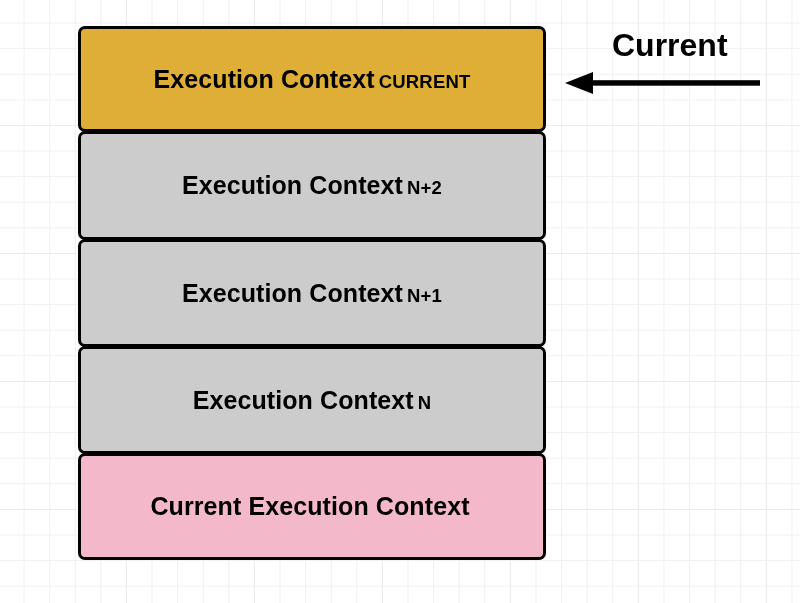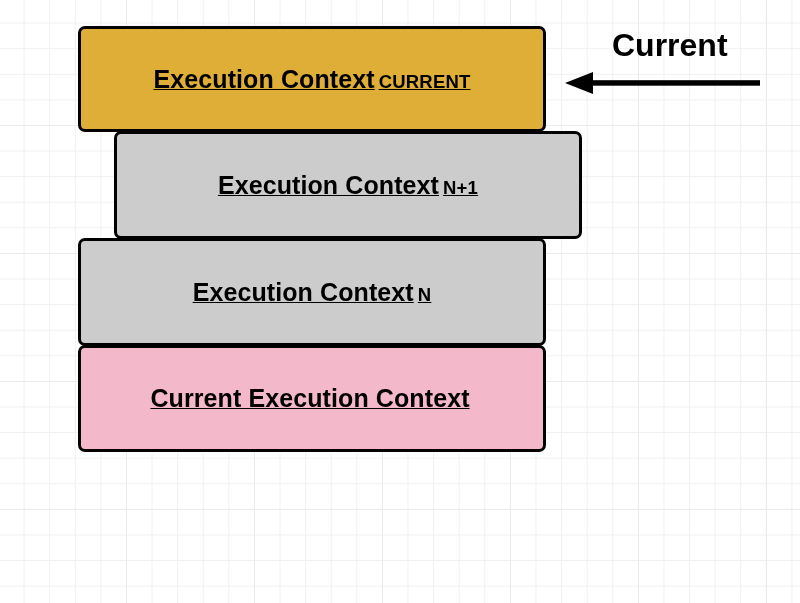--- a/index.html
+++ b/index.html
@@ -41,25 +41,24 @@
   .ctx-box {
     position: relative;
     box-sizing: border-box;
     width: 468px;
     border: 3px solid #000000;
     border-radius: 7px;
     display: flex;
     align-items: center;
     justify-content: center;
     text-align: center;
-    text-decoration: underline;
   }
   .box-0 { height: 106px; background: #dfae36; }
   .box-1 { height: 109px; background: #cccccc; margin-top: -1px; }
-  .box-2 { height: 108px; background: #cccccc; margin-top: -1px; margin-left: 36px; }
+  .box-2 { height: 108px; background: #cccccc; margin-top: -1px; }
   .box-3 { height: 108px; background: #cccccc; margin-top: -1px; }
   .box-4 { height: 107px; background: #f4b8cb; margin-top: -1px; }
 
   .box-label {
     display: inline-block;
     white-space: nowrap;
     color: #000000;
     line-height: 1;
   }
   .label-main {
@@ -108,20 +107,25 @@
   <div class="grid-major"></div>
 
   <div class="stack">
 
     <div class="ctx-box box-0">
       <span class="box-label">
         <span class="label-main">Execution Context</span><span class="label-suffix">CURRENT</span>
       </span>
     </div>
 
+    <div class="ctx-box box-1">
+      <span class="box-label">
+        <span class="label-main">Execution Context</span><span class="label-suffix">N+2</span>
+      </span>
+    </div>
 
     <div class="ctx-box box-2">
       <span class="box-label">
         <span class="label-main">Execution Context</span><span class="label-suffix">N+1</span>
       </span>
     </div>
 
     <div class="ctx-box box-3">
       <span class="box-label">
         <span class="label-main">Execution Context</span><span class="label-suffix">N</span>

